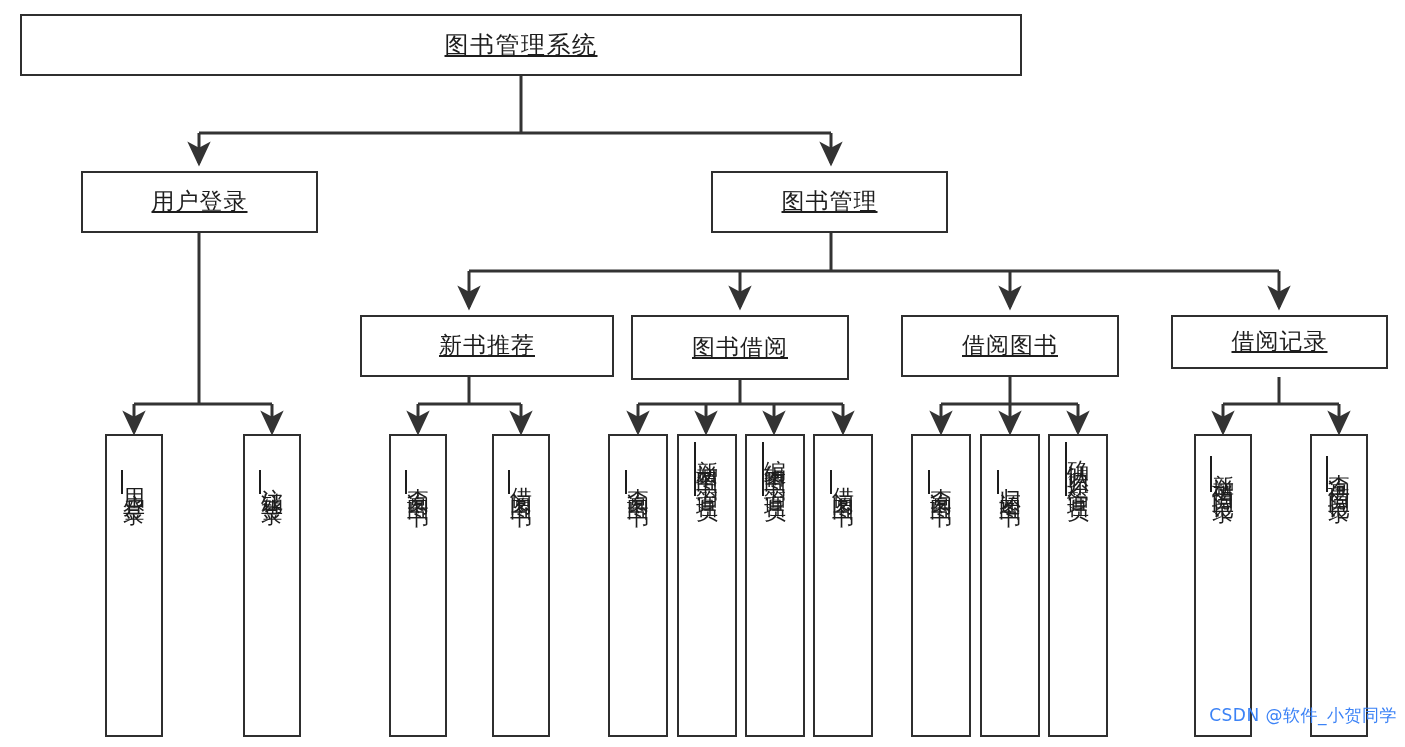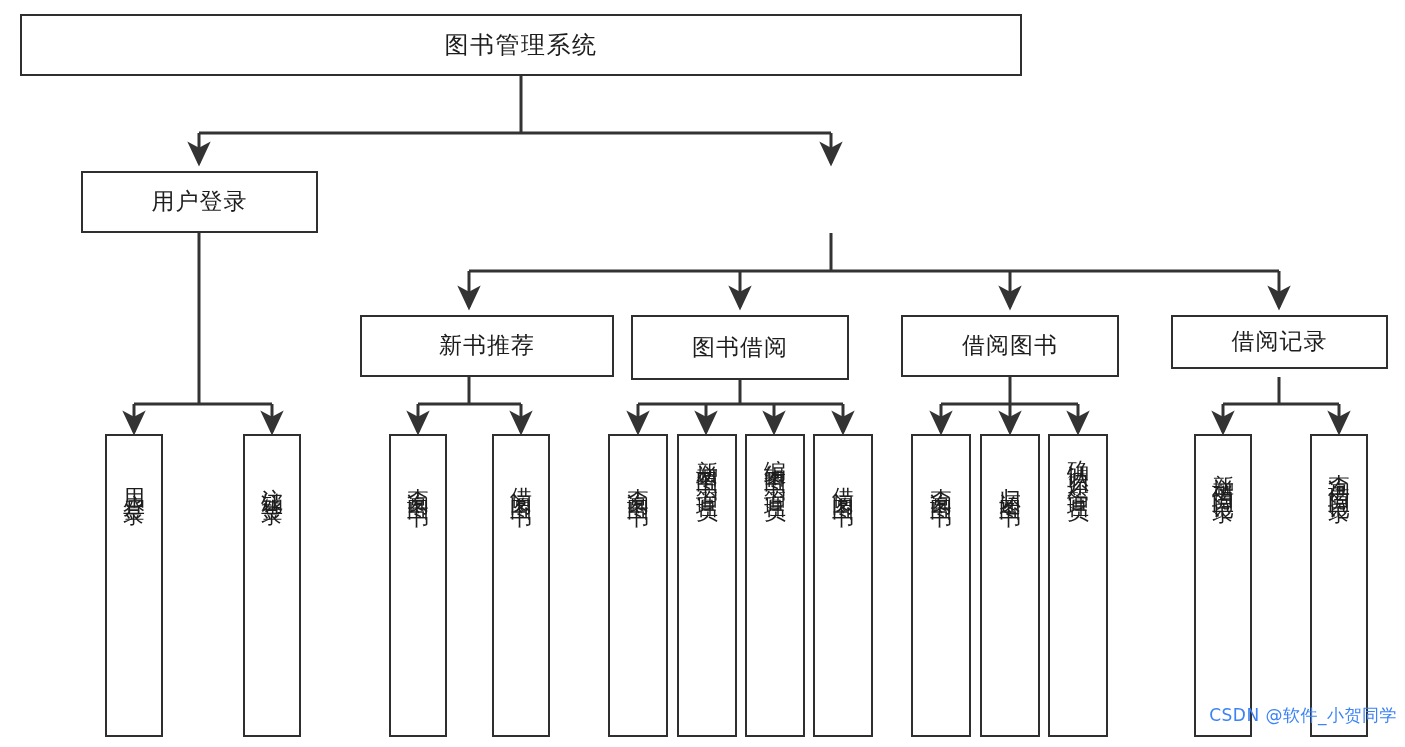--- a/index.html
+++ b/index.html
@@ -36,20 +36,21 @@
     align-items: center;
     justify-content: center;
     color: #1d1d1d;
     z-index: 2;
   }
   .node .lbl {
     display: block;
     text-align: center;
     line-height: 1.18;
     white-space: nowrap;
+    text-decoration: underline;
   }
   
   .node.h .lbl {
     font-size: 23px;
     letter-spacing: 1px;
   }
   .node.title .lbl {
     font-size: 24px;
     letter-spacing: 1.5px;
   }
@@ -138,20 +139,23 @@
     </g>
   </svg>
 
   <div class="node h title" style="left:20px; top:14px; width:1002px; height:62px;">
     <span class="lbl">图书管理系统</span>
   </div>
 
   <div class="node h" style="left:81px; top:171px; width:237px; height:62px;">
     <span class="lbl">用户登录</span>
   </div>
+  <div class="node h" style="left:711px; top:171px; width:237px; height:62px;">
+    <span class="lbl">图书管理</span>
+  </div>
 
   <div class="node h" style="left:352px; top:315px; width:254px; height:62px;margin-left:8px;">
     <span class="lbl">新书推荐</span>
   </div>
   <div class="node h" style="left:631px; top:315px; width:218px; height:65px;">
     <span class="lbl">图书借阅</span>
   </div>
   <div class="node h" style="left:901px; top:315px; width:218px; height:62px;">
     <span class="lbl">借阅图书</span>
   </div>

